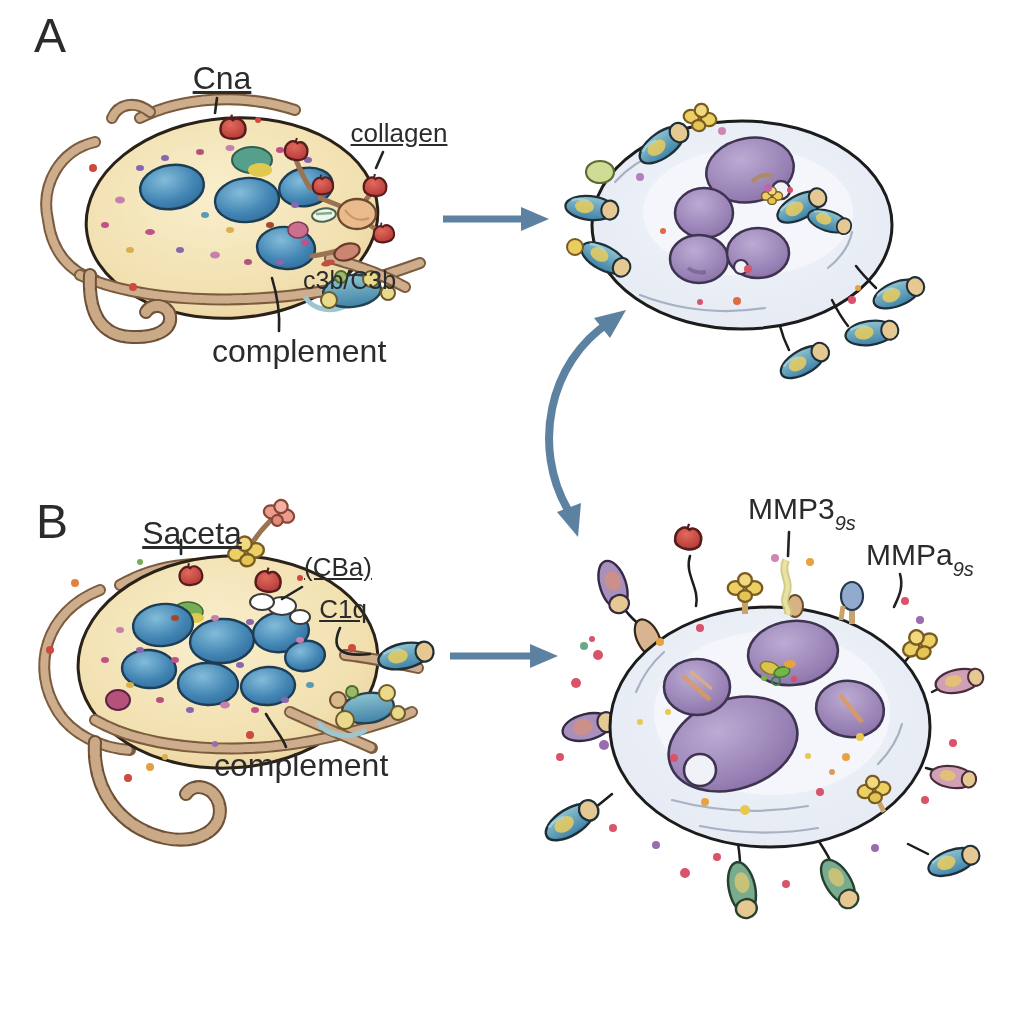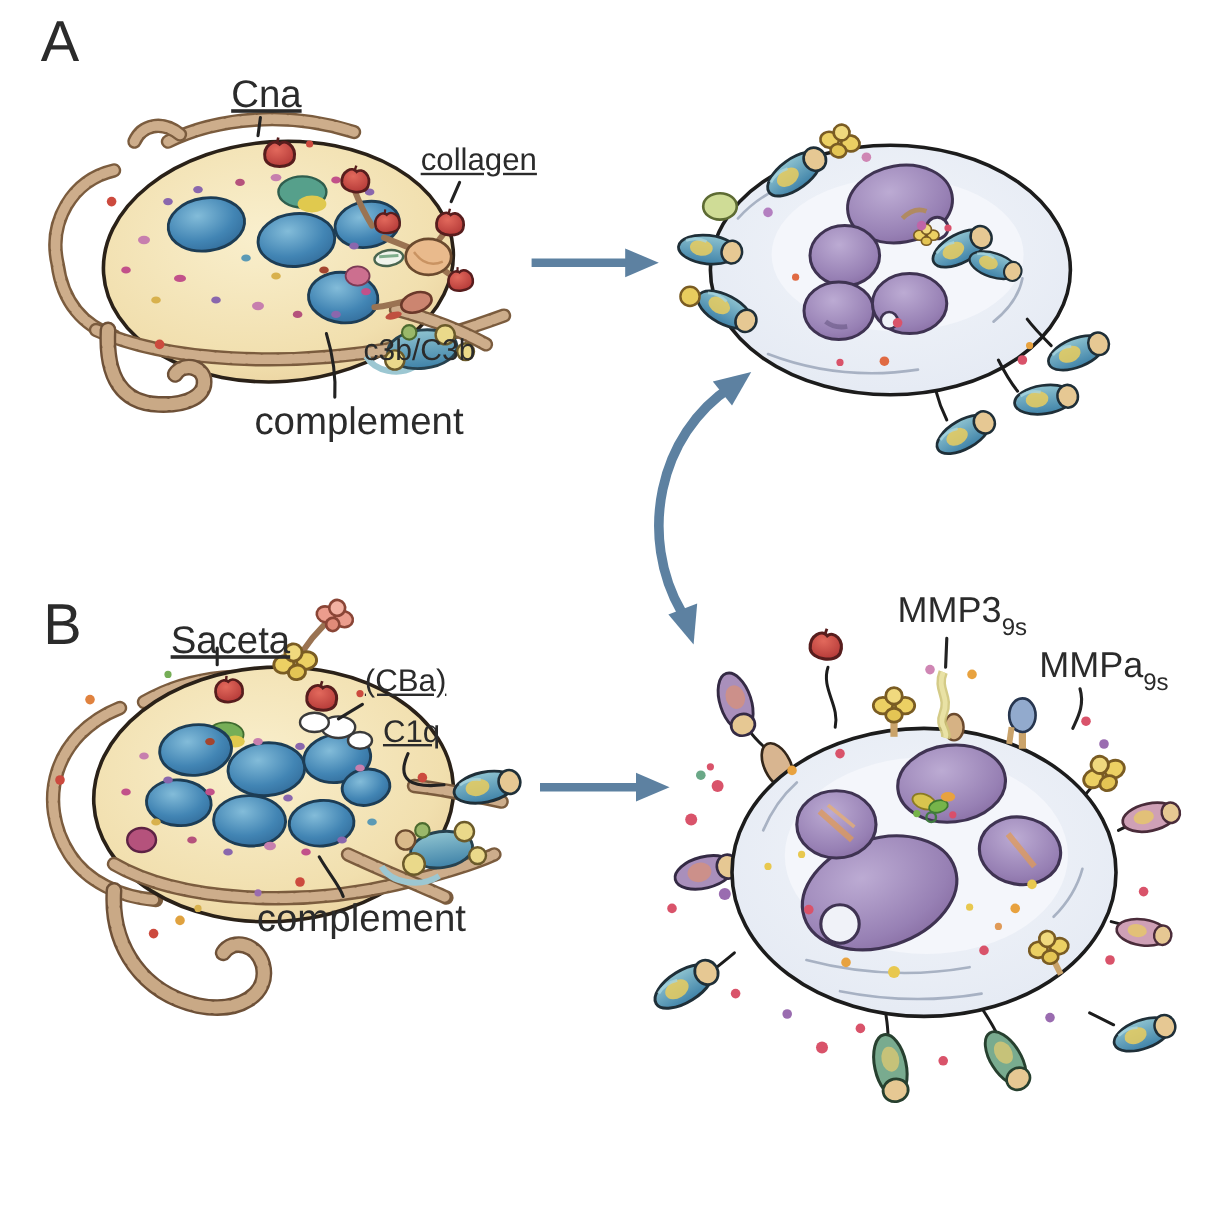--- a/index.html
+++ b/index.html
@@ -5,21 +5,21 @@
   html,body{margin:0;padding:0;background:#ffffff;}
   .canvas{position:relative;width:1024px;height:1024px;background:#ffffff;overflow:hidden;
           font-family:"Liberation Sans", sans-serif;color:#2b2b2b;}
   svg.art{position:absolute;left:0;top:0;width:1024px;height:1024px;}
   .lbl{position:absolute;white-space:nowrap;color:#2b2b2b;line-height:1;}
   .panel-letter{font-size:48px;font-weight:500;}
   .big{font-size:32px;}
   .med{font-size:26px;text-align:right;}
   .small{font-size:25px;}
   .mmp{font-size:30px;}
-  .mmp sub{font-size:20px;position:relative;top:4px;letter-spacing:0;}
+  .mmp sub{font-size:20px;position:relative;top:4px;letter-spacing:0;font-style:italic;}
   .center{transform:translateX(-50%);text-decoration:underline;}
   
   .ropeD{stroke:#7b5c3e;stroke-width:12;fill:none;stroke-linecap:round;}
   .ropeL{stroke:#cdad8b;stroke-width:8;fill:none;stroke-linecap:round;stroke-dasharray:10 3;}
   .tailD{stroke:#6e5138;stroke-width:14;fill:none;stroke-linecap:round;}
   .tailL{stroke:#c9a986;stroke-width:10;fill:none;stroke-linecap:round;stroke-dasharray:12 4;}
   .branch{stroke:#9a7352;stroke-width:5;fill:none;stroke-linecap:round;}
   .stalk{stroke:#1c1c1c;stroke-width:2.5;fill:none;stroke-linecap:round;}
   .ptr{stroke:#222;stroke-width:2.6;fill:none;stroke-linecap:round;}
   .fold{stroke:#97a2b6;stroke-width:2.2;fill:none;stroke-linecap:round;opacity:.8;}
@@ -445,21 +445,21 @@
     <path class="ptr" d="M340,628 C330,650 342,657 370,654"></path>
     <path class="ptr" d="M266,714 C274,728 283,738 286,747"></path>
     <path class="ptr" d="M789,532 L788,556"></path>
     <path class="ptr" d="M900,574 C904,588 898,598 894,607"></path>
   </g>
 </svg>
 
 <div class="lbl panel-letter" style="left:34px;top:12px;">A</div>
 <div class="lbl big center" style="left:222px;top:62px;">Cna</div>
 <div class="lbl med center" style="left:399px;top:120px;">collagen</div>
-<div class="lbl small" style="left:303px;top:268px;margin-top:12px;">c3b/C3b</div>
+<div class="lbl small" style="left:303px;top:268px;">c3b/C3b</div>
 <div class="lbl big" style="left:212px;top:335px;">complement</div>
 
 <div class="lbl panel-letter" style="left:36px;top:498px;">B</div>
 <div class="lbl big center" style="left:192px;top:517px;">Saceta</div>
 <div class="lbl med center" style="left:338px;top:554px;">(CBa)</div>
 <div class="lbl med center" style="left:343px;top:596px;">C1q</div>
 <div class="lbl big" style="left:214px;top:749px;">complement</div>
 
 <div class="lbl mmp" style="left:748px;top:494px;"><span>MMP3</span><sub>9s</sub></div>
 <div class="lbl mmp" style="left:866px;top:540px;"><span>MMPa</span><sub>9s</sub></div>

